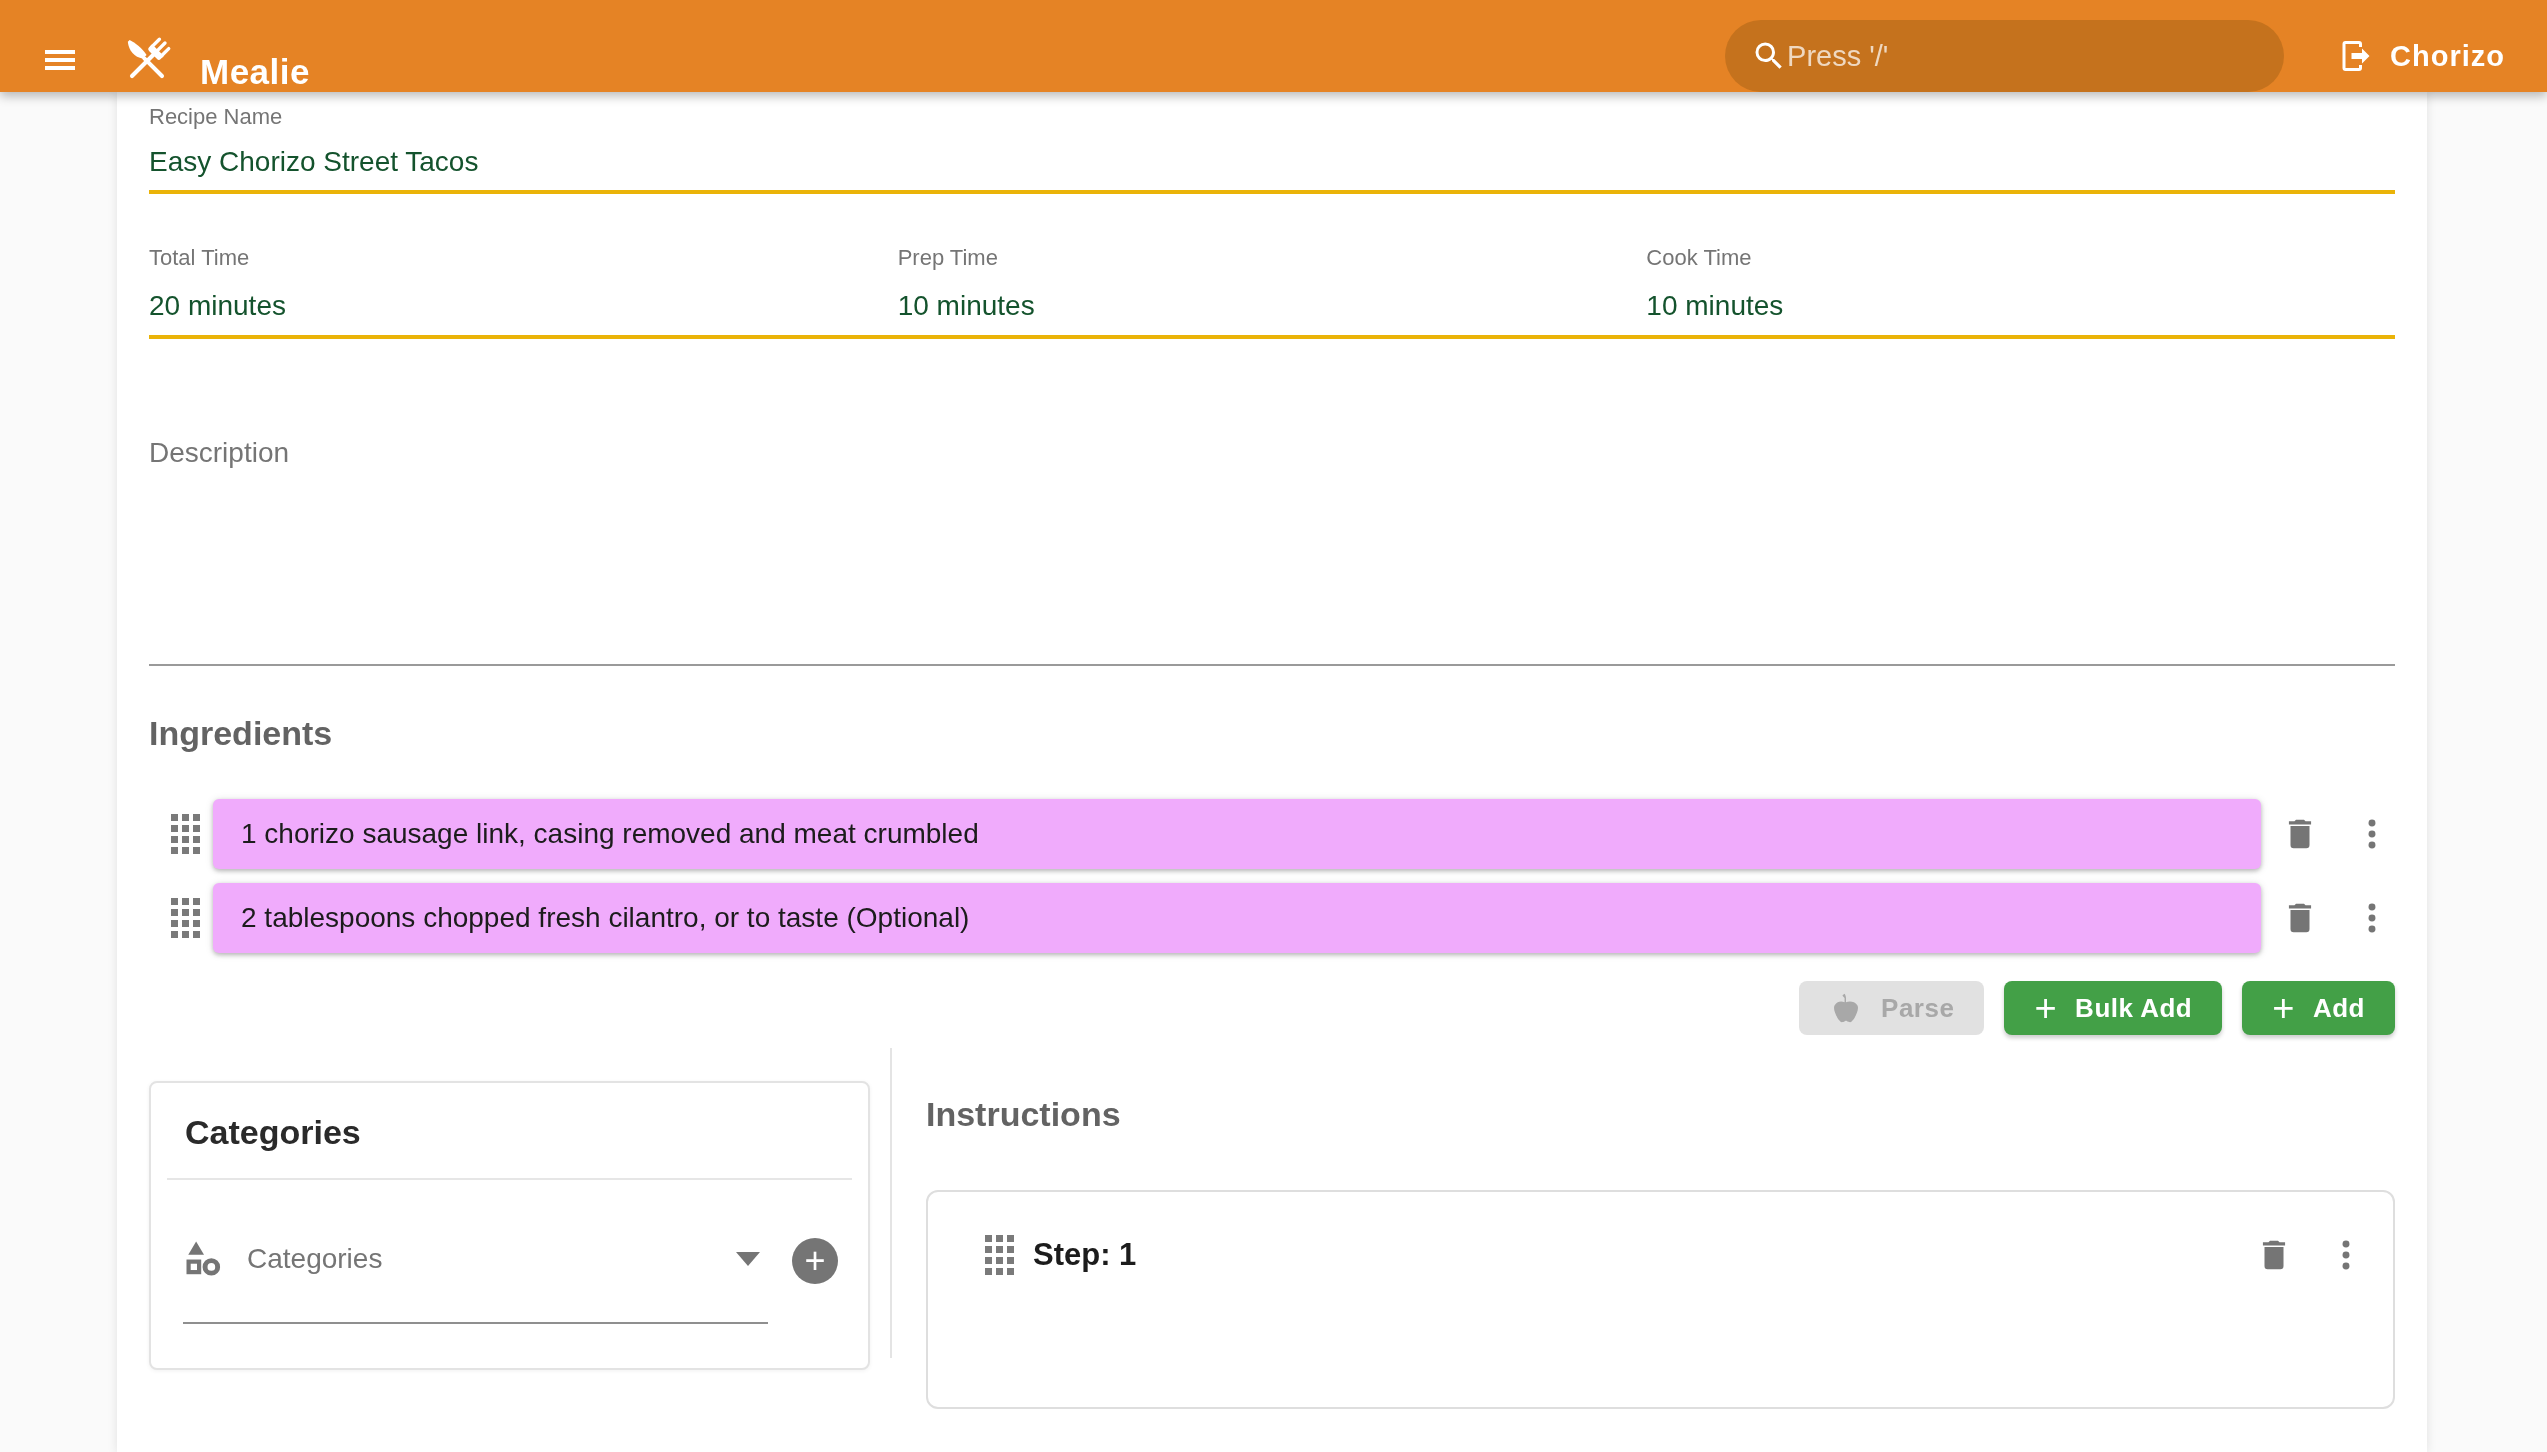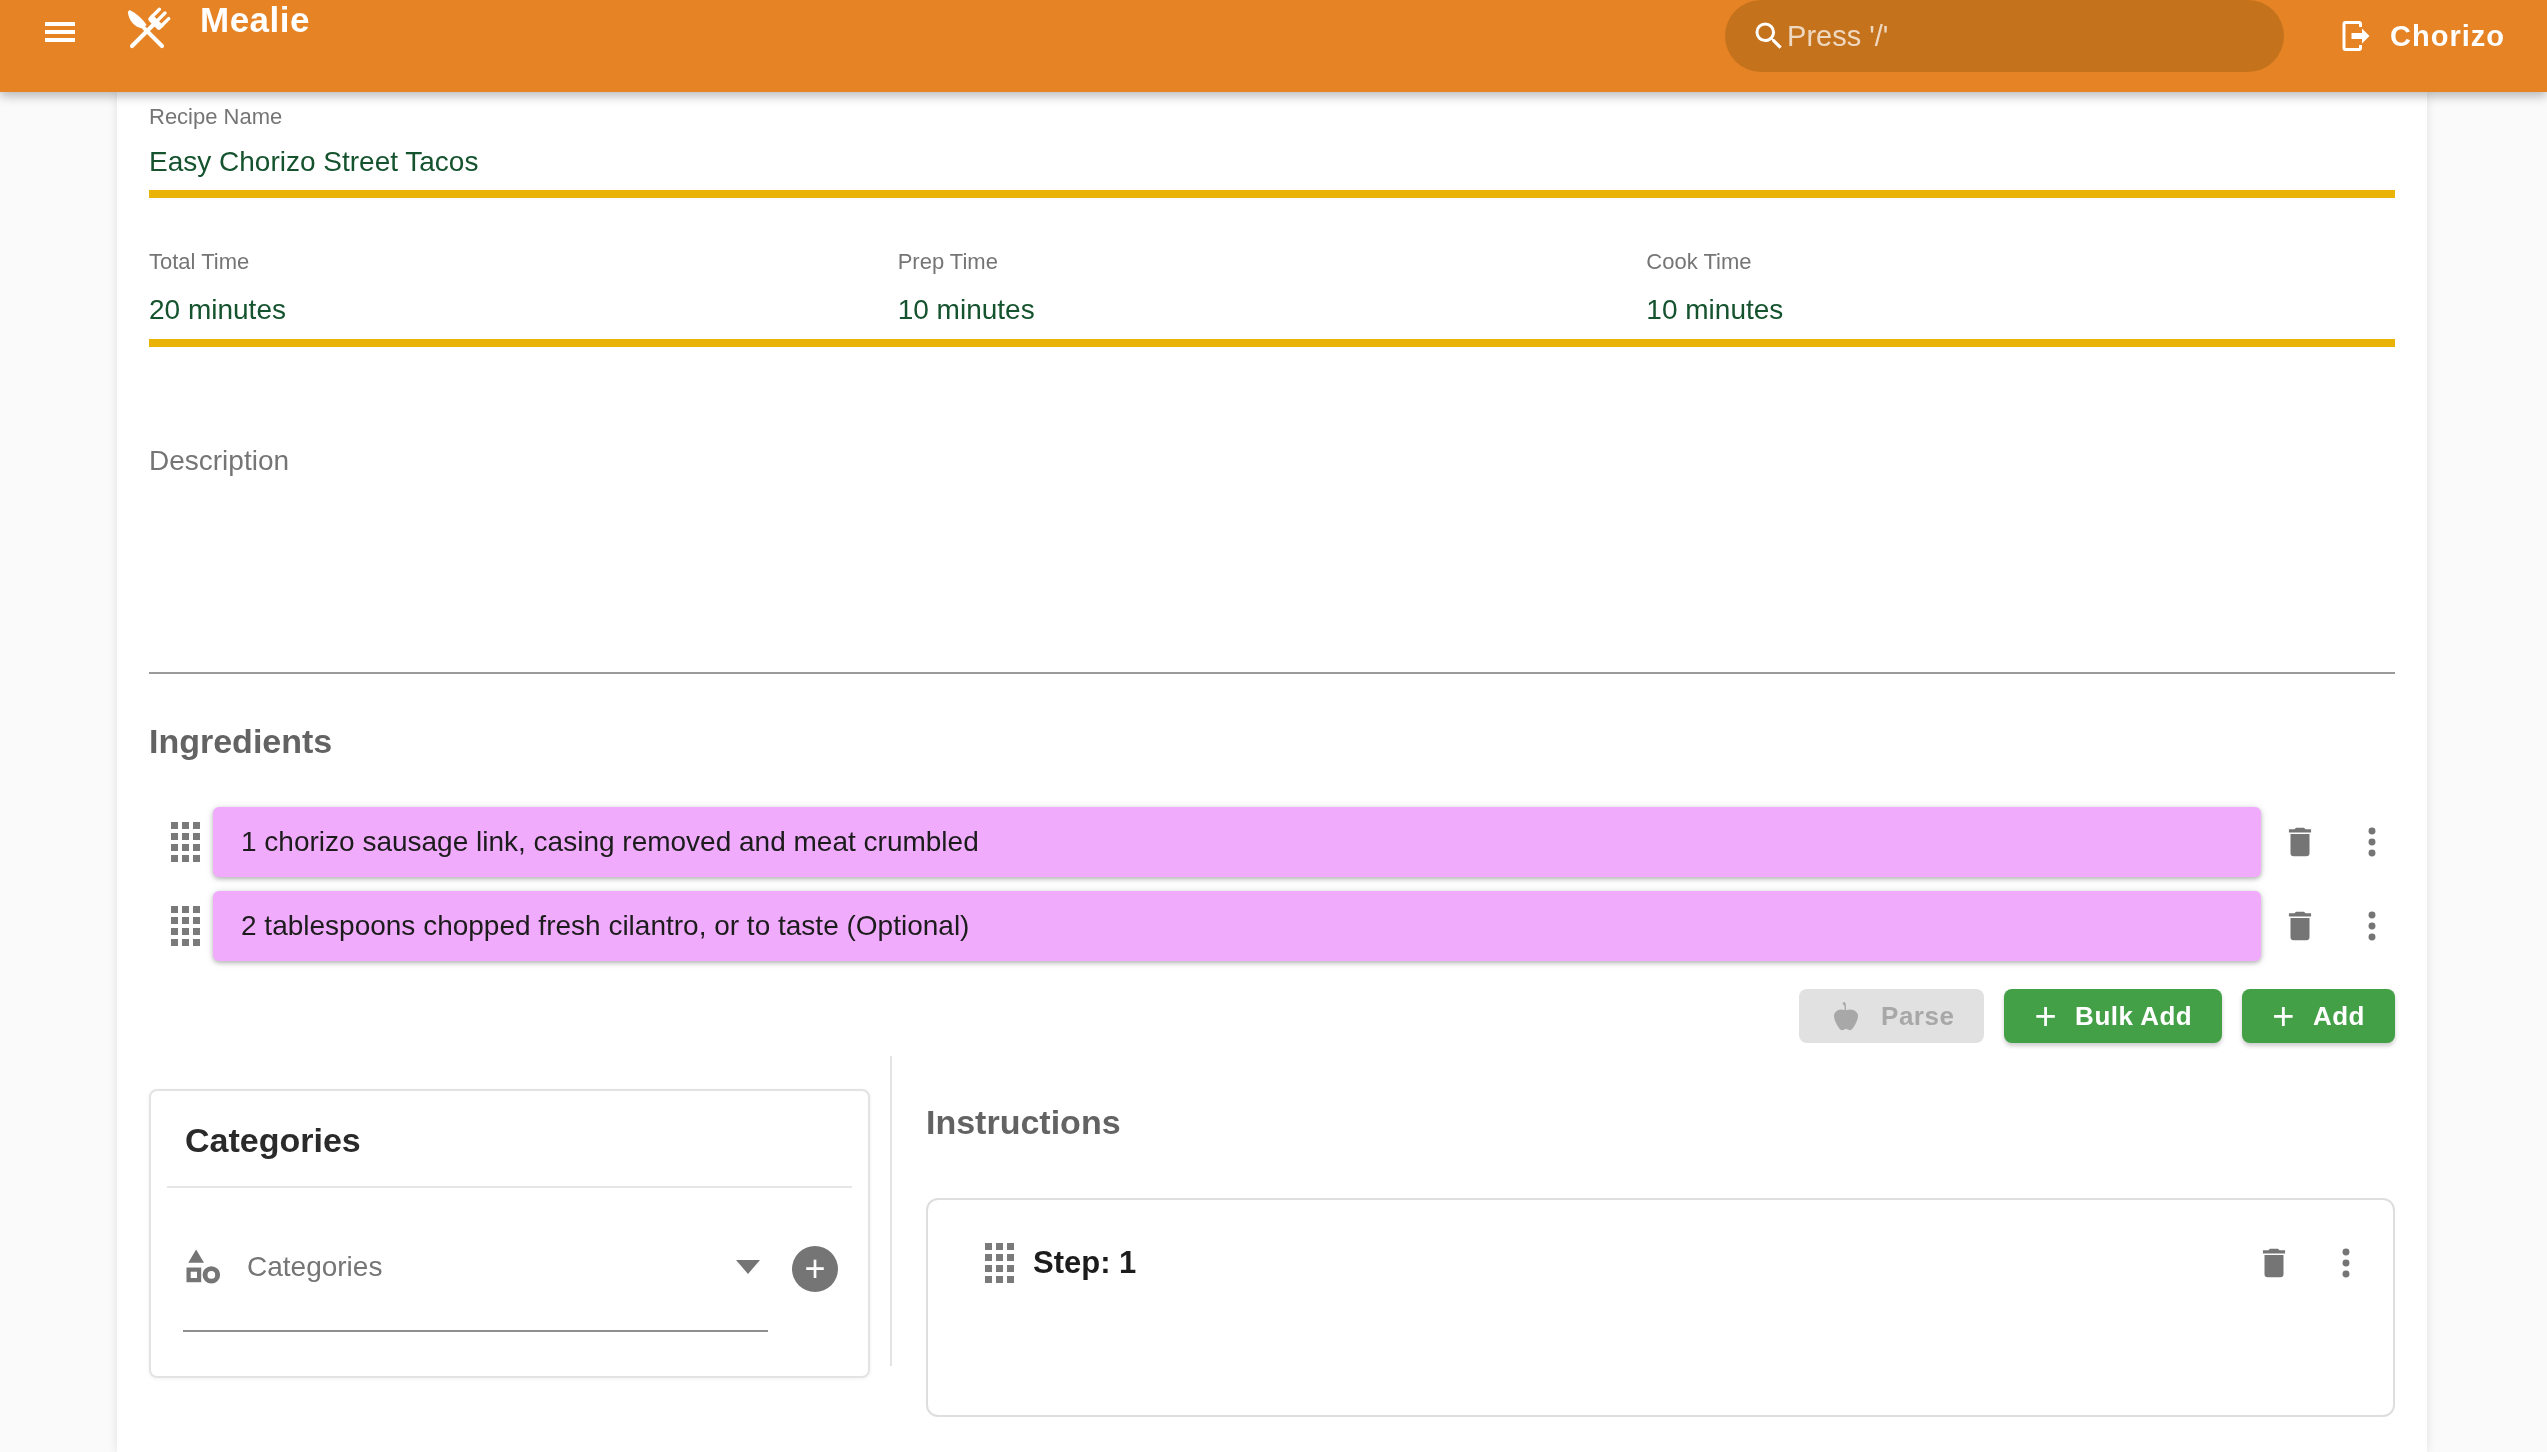--- a/index.html
+++ b/index.html
@@ -1,21 +1,21 @@
 <!DOCTYPE html>
 <html><head>
 <meta charset="utf-8">
 <style>
   * { margin:0; padding:0; box-sizing:border-box; }
   html,body { width:2547px; height:1453px; overflow:hidden; background:#fafafa;
               font-family:"Liberation Sans", sans-serif; }
 
   
   .appbar { position:absolute; left:0; top:0; width:2547px; height:92px;
-            background:#E58325; display:flex; align-items:flex-start;
+            background:#E58325; display:flex; align-items:flex-end;
             padding:0 32px 0 28px; z-index:10;
             box-shadow:0 4px 10px rgba(0,0,0,0.28); }
   .icon-btn { border:none; background:transparent; cursor:pointer;
               display:flex; align-items:center; justify-content:center; }
   .hamburger { width:64px; height:64px; }
   .hamburger svg { width:40px; height:40px; }
   .logo { width:62px; height:62px; margin-left:24px; }
   .app-title { color:#ffffff; font-size:35px; font-weight:bold; margin-left:22px;
                letter-spacing:0.5px; }
   .appbar-spacer { flex:1; }
@@ -27,21 +27,21 @@
             border:none; cursor:pointer; height:72px; padding:0 10px; }
   .logout svg { width:36px; height:36px; }
   .logout-label { color:#ffffff; font-size:29px; font-weight:bold; margin-left:16px;
                   letter-spacing:1px; }
 
   
   .main-card { position:absolute; left:117px; top:92px; width:2310px; height:1361px;
                background:#ffffff; box-shadow:0 0 10px rgba(0,0,0,0.10);
                padding:6px 32px 0 32px; }
 
-  .field { border-bottom:8px solid #eab308; }
+  .field { border-bottom:4px solid #eab308; }
   .field-label { font-size:22px; color:#757575; }
   .field-value { font-size:28px; color:#14532d; border:none; outline:none; width:100%;
                  background:transparent; font-family:"Liberation Sans",sans-serif; }
 
   .f-recipe { margin-top:0; padding-bottom:12px; }
   .f-recipe .field-label { padding-top:6px; }
   .f-recipe .field-value { margin-top:16px; }
 
   .f-servings { margin-top:47px; padding-bottom:9px; }
   .f-servings .field-value { margin-top:17px; }

